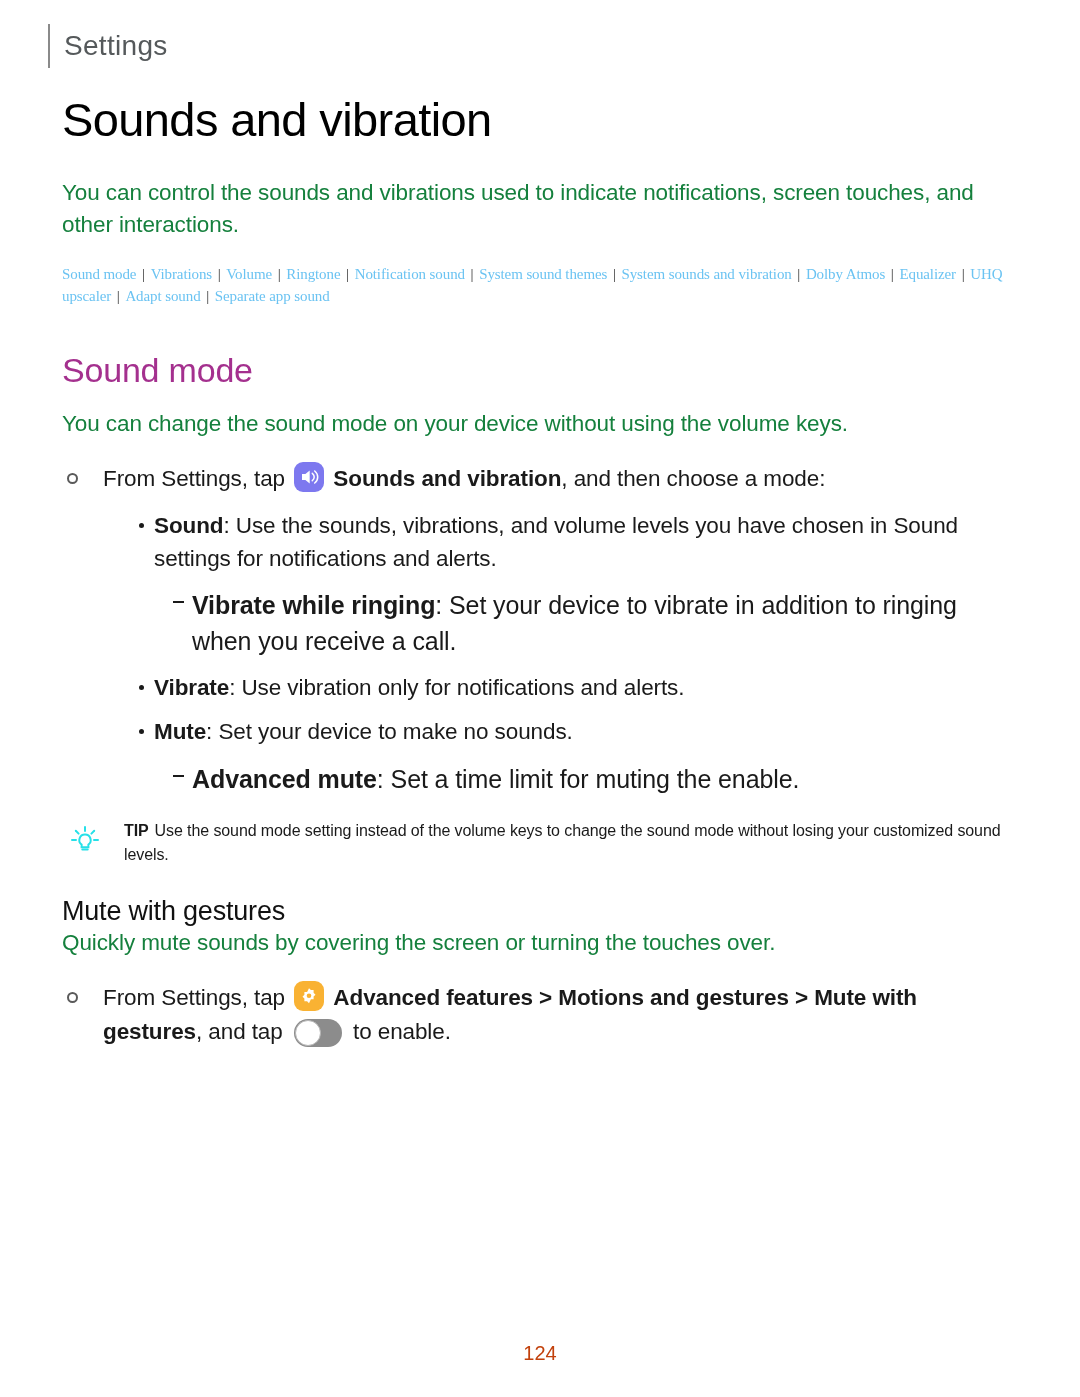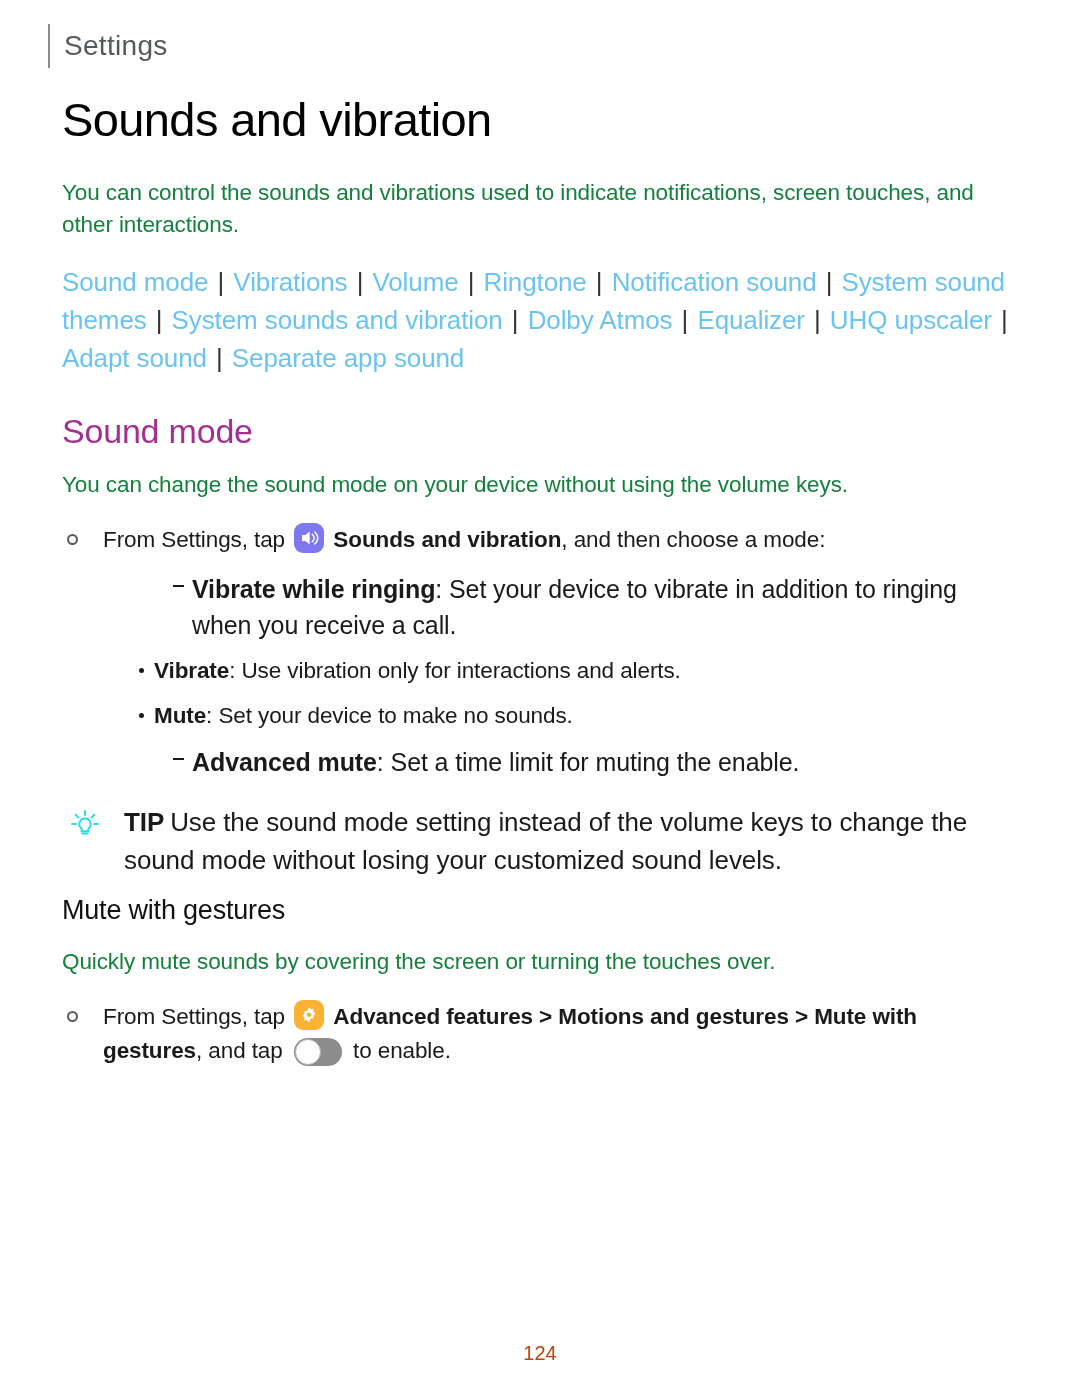--- a/index.html
+++ b/index.html
@@ -59,24 +59,25 @@
   p.body-text {
     font-size: 22.5px;
     line-height: 1.43;
     margin: 0 0 22px 0;
     color: #15803d;
     letter-spacing: -0.1px;
   }
 
   
   .link-list {
-    font-size: 26px;
+    font-size: 15px;
     line-height: 1.47;
-    margin: 0 0 34px 0;
-    letter-spacing: -0.1px;
+    margin: 0 0 44px 0;
+    letter-spacing: -0.1px;
+    font-family: Liberation Serif, serif;
   }
   .link-list a {
     color: #6bc3f2;
     text-decoration: none;
   }
   .link-list .sep {
     color: #333333;
     padding: 0 2px;
   }
 
@@ -85,21 +86,21 @@
     font-weight: 400;
     color: #a4308e;
     margin: 0 0 18px 0;
     letter-spacing: -0.2px;
   }
 
   h3.sub-title {
     font-size: 27px;
     font-weight: 400;
     color: #111111;
-    margin: 0 0 20px 0;
+    margin: 0 0 0 0;
     letter-spacing: -0.2px;
   }
 
   
   .step {
     position: relative;
     padding-left: 41px;
     font-size: 22.5px;
     line-height: 1.5;
     margin: 0 0 14px 0;
@@ -150,23 +151,23 @@
     height: 2px;
     background: #1a1a1a;
   }
 
   b, .bold { font-weight: 700; }
 
   
   .tip {
     position: relative;
     padding-left: 62px;
-    font-size: 26px;
+    font-size: 16px;
     line-height: 1.47;
-    margin: 22px 0 16px 0;
+    margin: 22px 0 30px 0;
     letter-spacing: -0.1px;
   }
   .tip-icon {
     position: absolute;
     left: 4px;
     top: 2px;
     width: 38px;
     height: 38px;
   }
   .tip-label { font-weight: 700; padding-right: 6px; }
@@ -247,22 +248,23 @@
       <svg width="30" height="30" viewBox="0 0 30 30" aria-hidden="true">
         <path d="M8 12h3.4l4.3-3.5v13L11.4 18H8z" fill="#ffffff"></path>
         <path d="M18.3 11.3c1.2 1 1.9 2.3 1.9 3.7s-.7 2.7-1.9 3.7" stroke="#ffffff" stroke-width="1.5" fill="none" stroke-linecap="round"></path>
         <path d="M20.7 9c1.9 1.5 3 3.6 3 6s-1.1 4.5-3 6" stroke="#ffffff" stroke-width="1.5" fill="none" stroke-linecap="round"></path>
       </svg>
     </span>
     <b>Sounds and vibration</b><span>, and then choose a mode:</span>
   </div>
 
   <div id="mode-items">
+      <div class="bullet-l1"><span class="dot"></span><b>Sound</b><span>: Use the sounds, vibrations, and volume levels you have chosen in Sound settings for notifications and alerts.</span></div>
       <div class="bullet-l2"><span class="dash"></span><b>Vibrate while ringing</b><span>: Set your device to vibrate in addition to ringing when you receive a call.</span></div>
-      <div class="bullet-l1"><span class="dot"></span><b>Vibrate</b><span>: Use vibration only for interactions and alerts.</span></div>
+      <div class="bullet-l1"><span class="dot"></span><b>Vibrate</b><span>: Use vibration only for notifications and alerts.</span></div>
       <div class="bullet-l1"><span class="dot"></span><b>Mute</b><span>: Set your device to make no sounds.</span></div>
       <div class="bullet-l2"><span class="dash"></span><b>Advanced mute</b><span>: Set a time limit for muting the enable.</span></div>
     </div>
 
   <div class="tip">
     <span class="tip-icon">
       <svg width="38" height="38" viewBox="0 0 38 38" aria-hidden="true">
         <g stroke="#26e0e8" stroke-width="2" stroke-linecap="round" fill="none">
           <path d="M19 6v4"></path>
           <path d="M9.8 9.8l2.8 2.8"></path>

